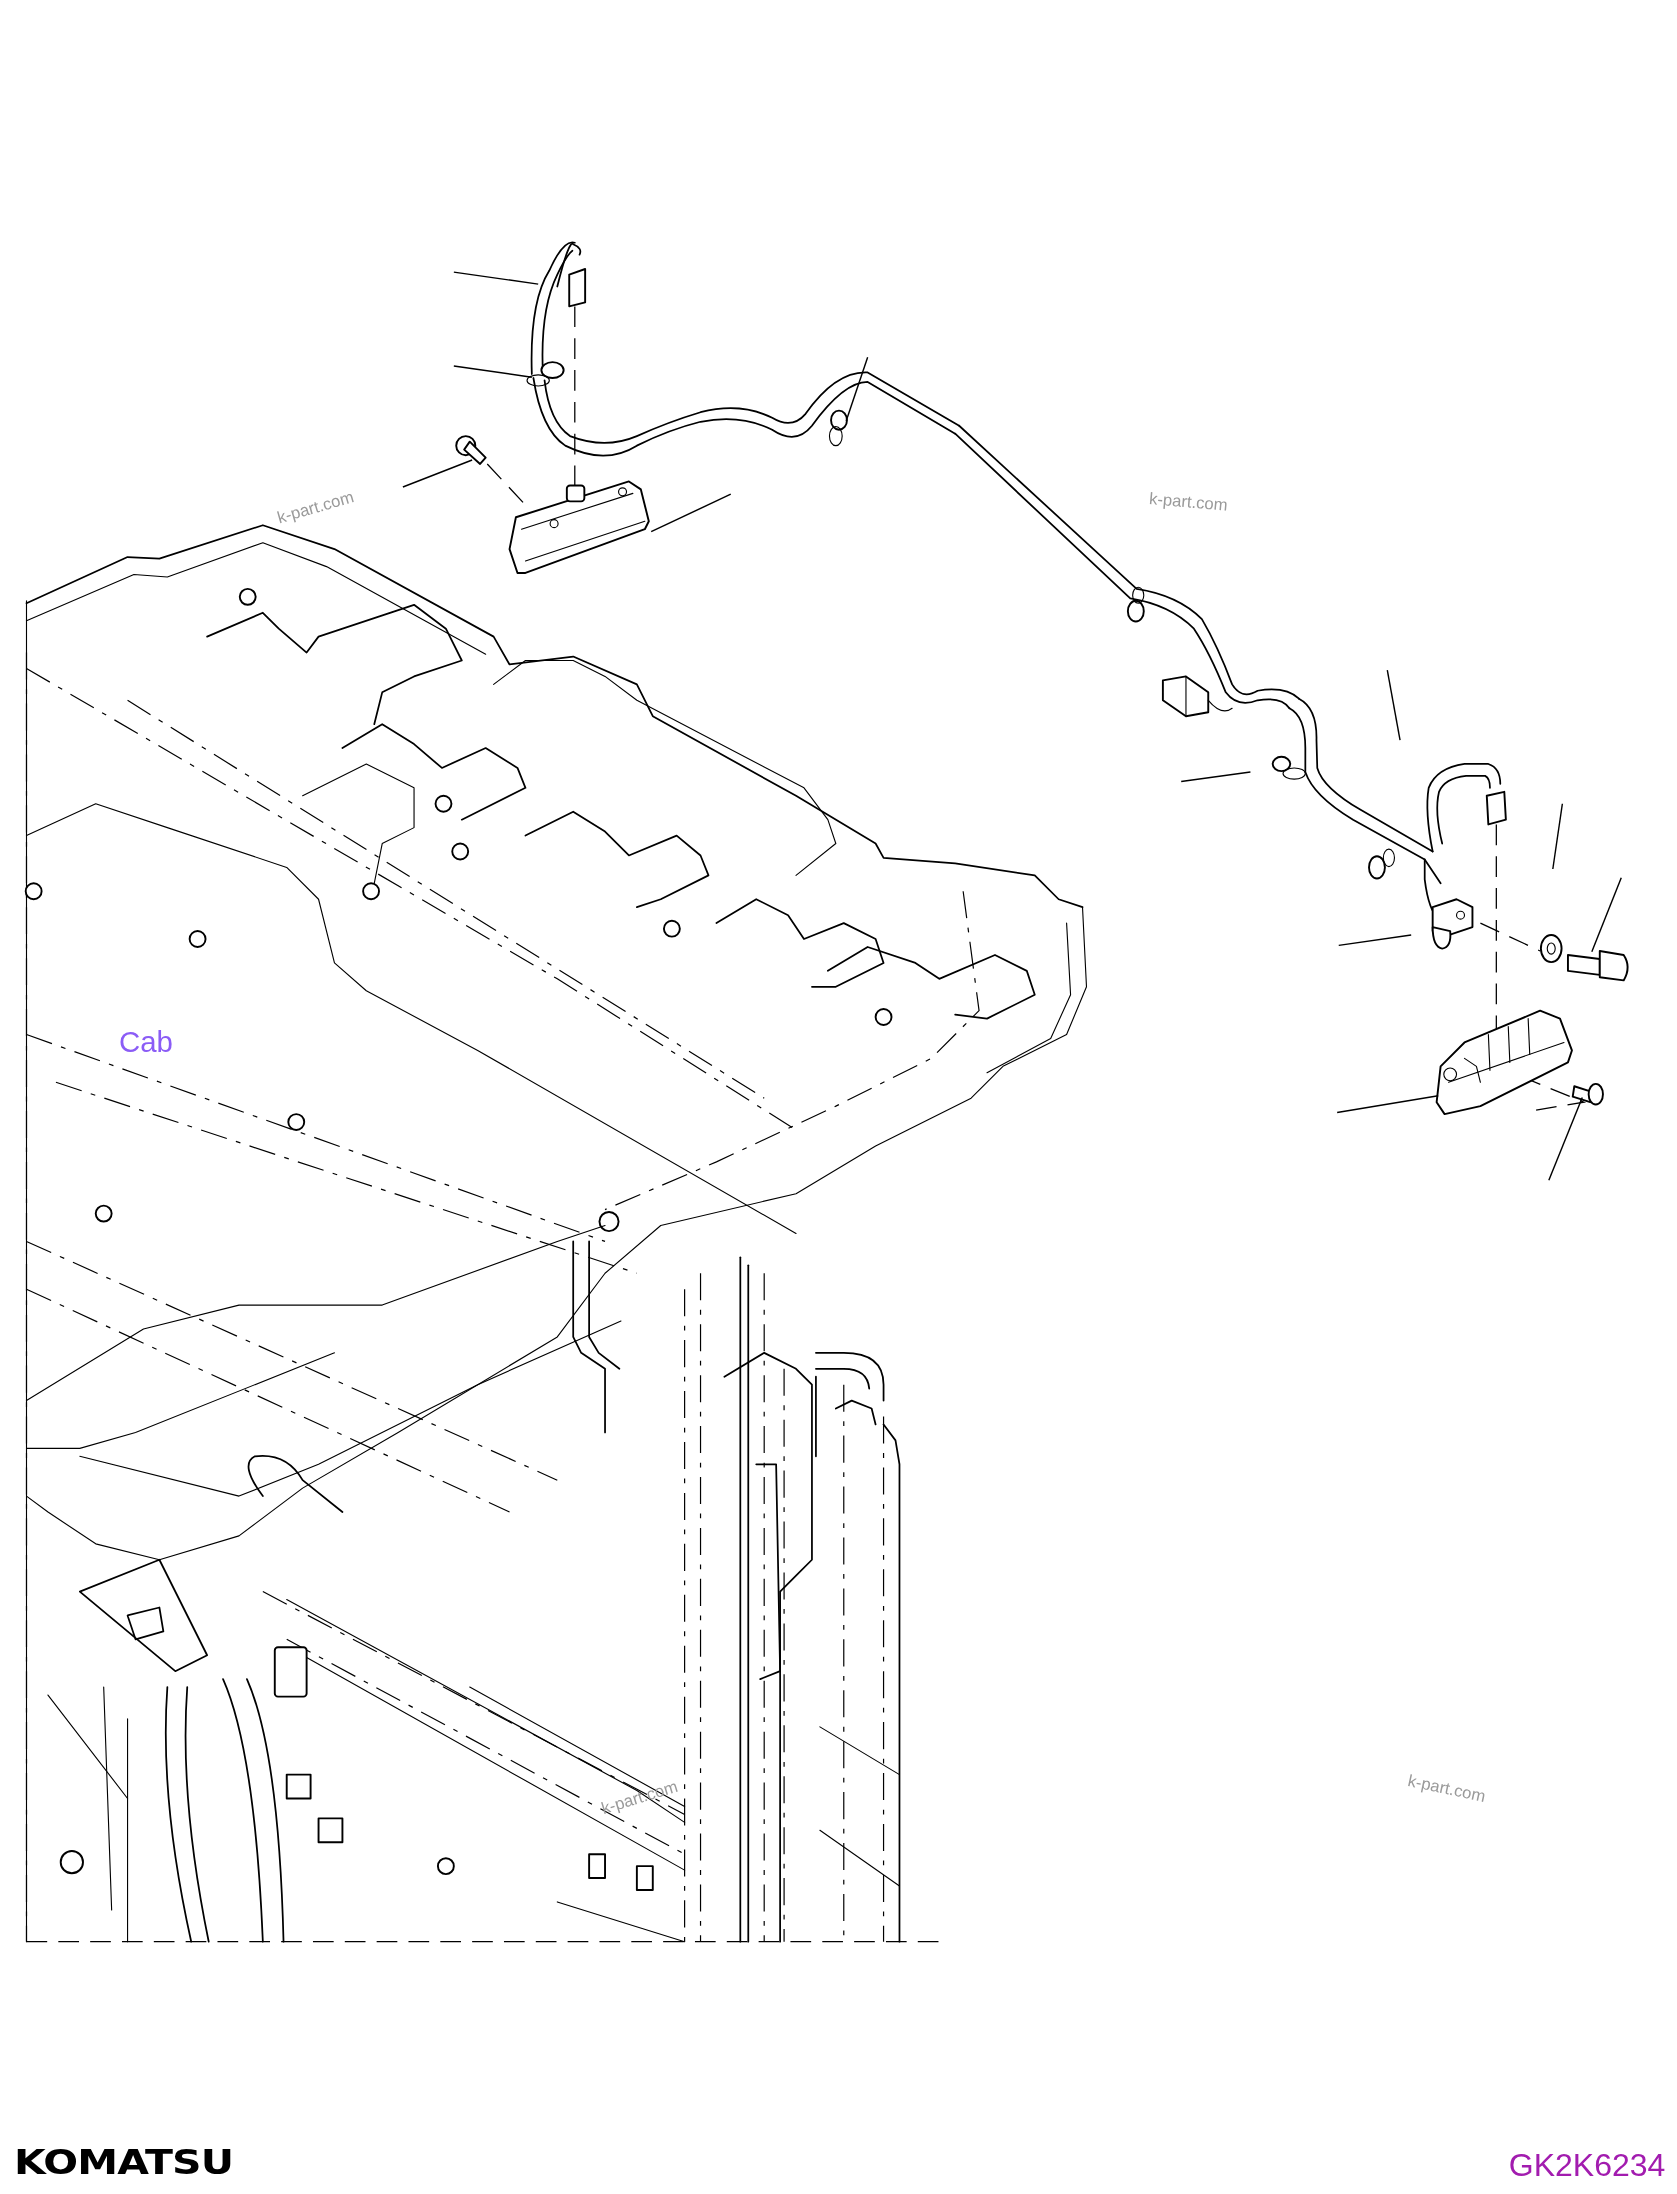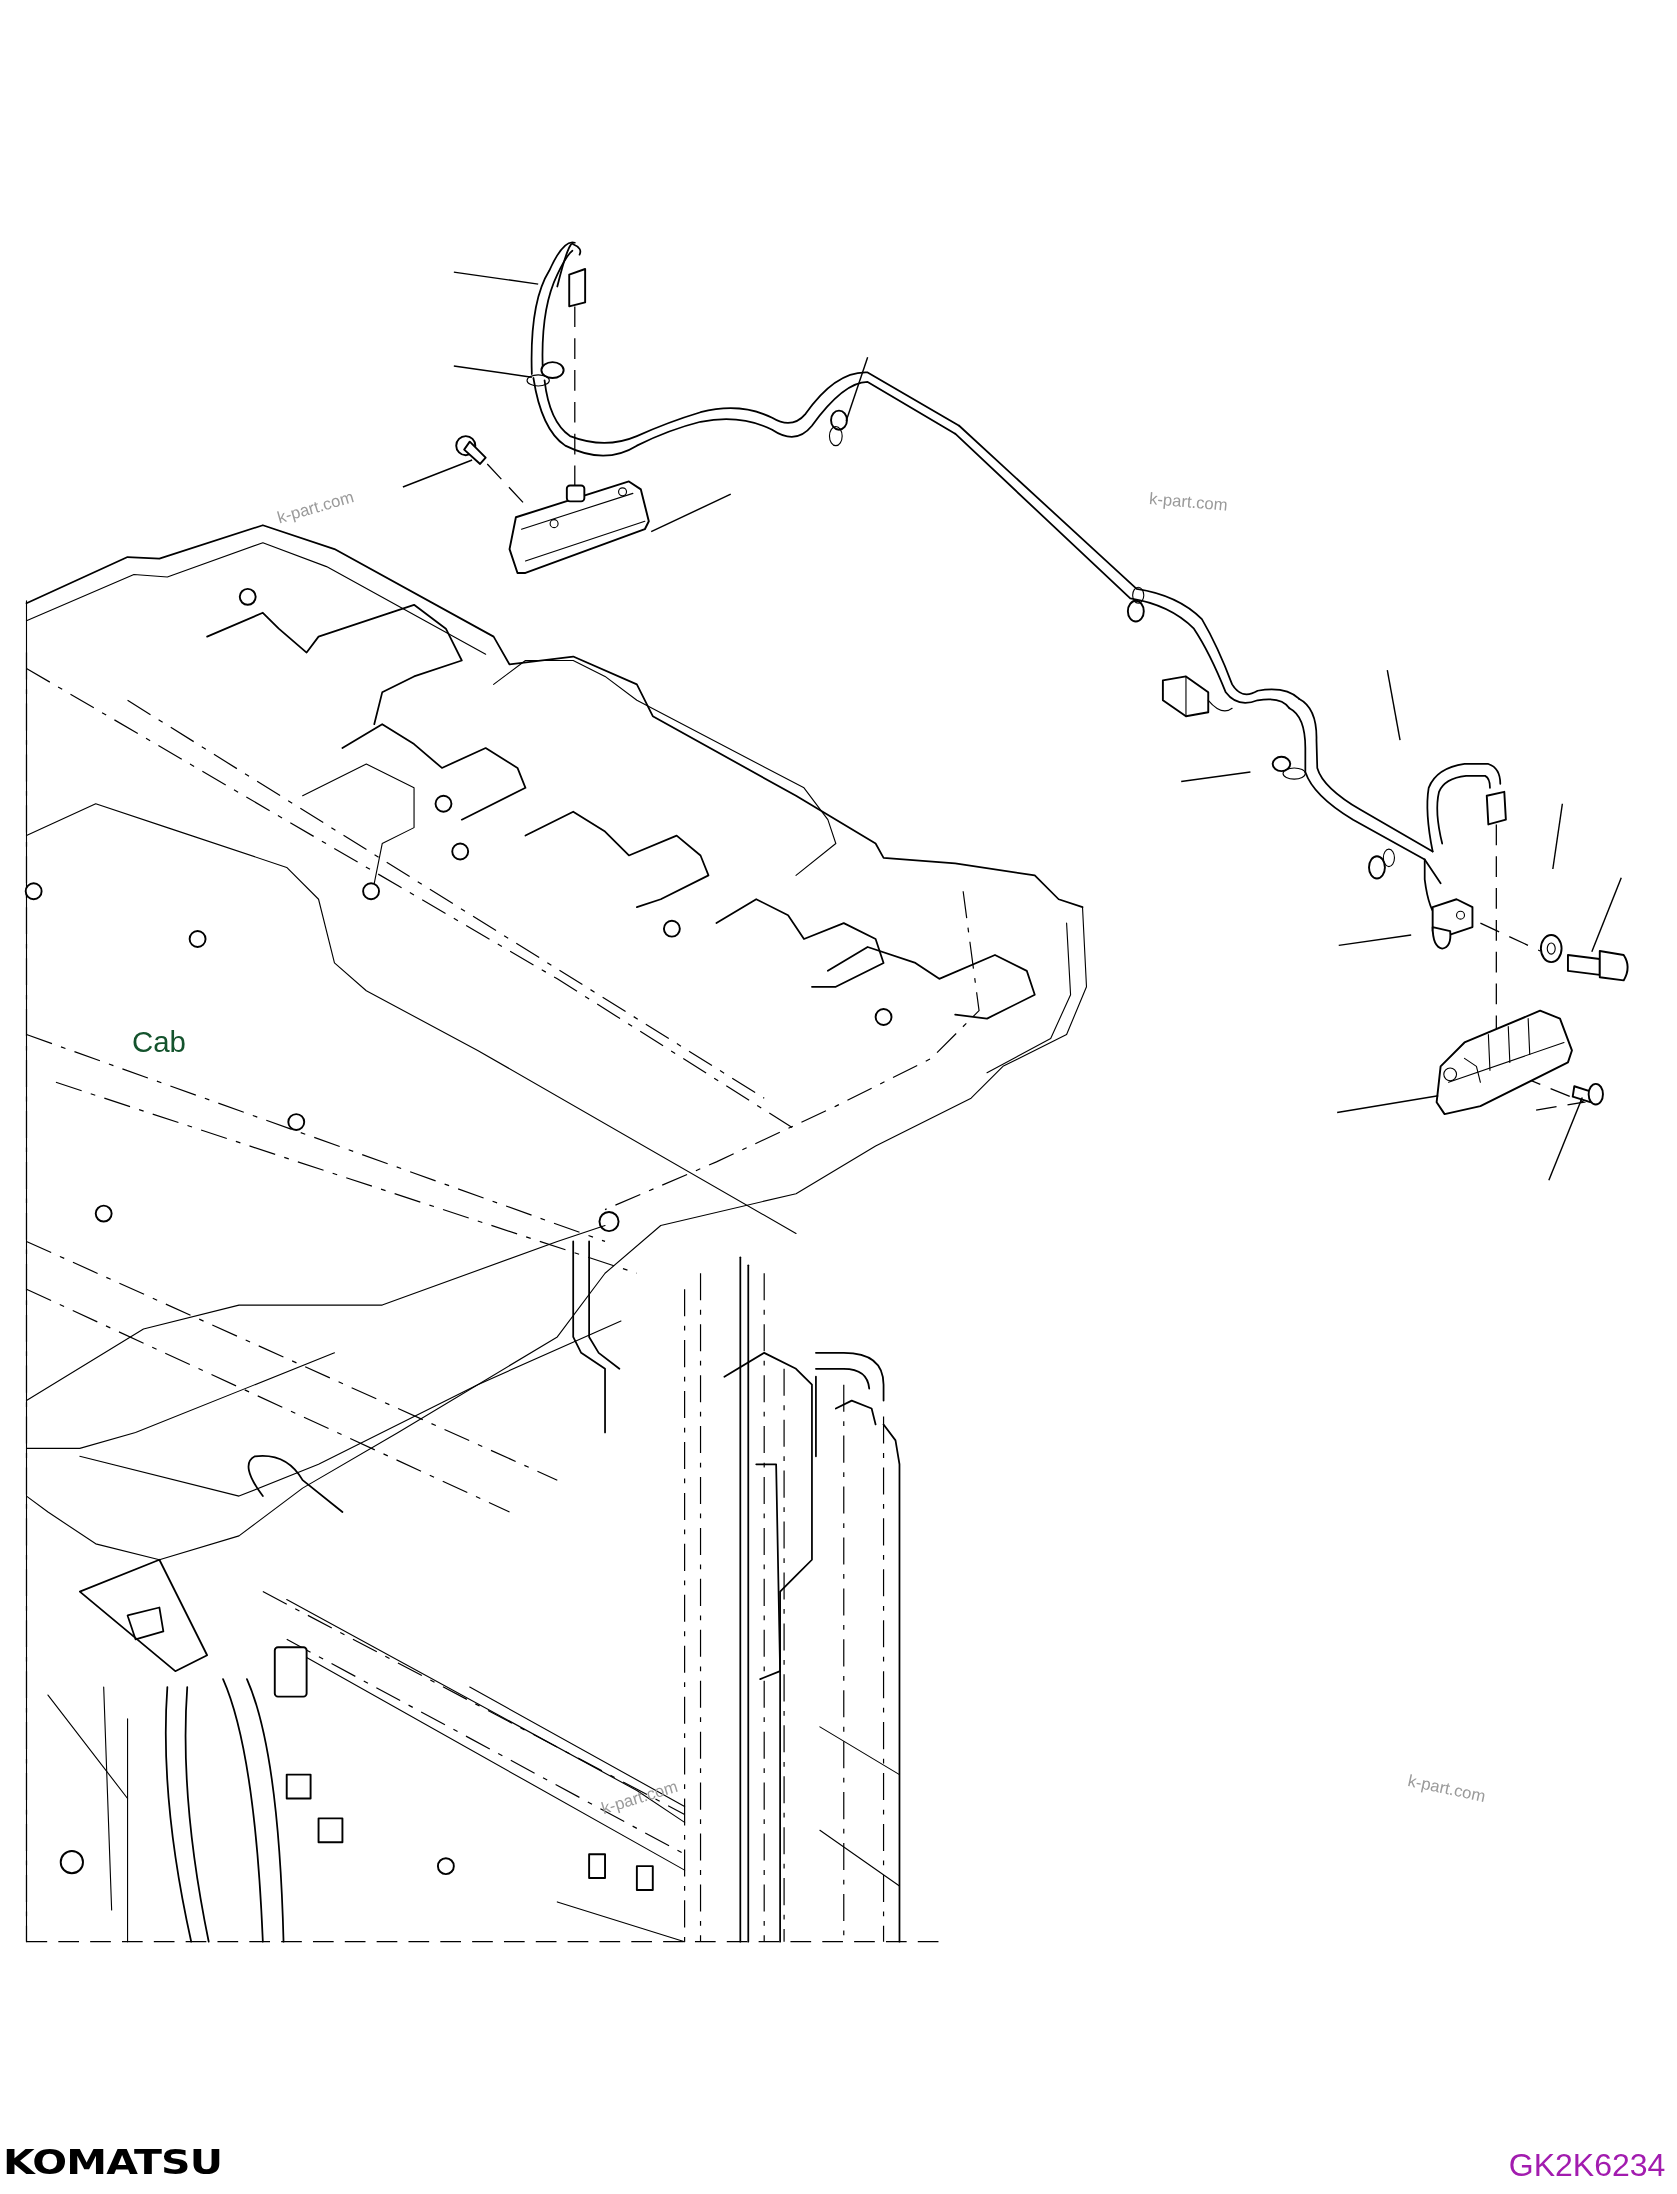--- a/index.html
+++ b/index.html
@@ -6,22 +6,22 @@
   body { width: 1678px; height: 2194px; position: relative; overflow: hidden;
          font-family: "Liberation Sans", sans-serif; }
   #stage { position: absolute; left: 0; top: 0; width: 1678px; height: 2194px; }
   svg { position: absolute; left: 0; top: 0; }
   .ln { fill: none; stroke: #000; stroke-width: 2.2; stroke-linecap: round; stroke-linejoin: round; }
   .thin { fill: none; stroke: #000; stroke-width: 1.4; stroke-linecap: round; stroke-linejoin: round; }
   .dash { fill: none; stroke: #000; stroke-width: 1.6; stroke-dasharray: 26 14; }
   .hid { fill: none; stroke: #000; stroke-width: 1.5; stroke-dasharray: 34 12 6 12; }
   .ldr { fill: none; stroke: #000; stroke-width: 1.8; }
   .part { fill: #fff; stroke: #000; stroke-width: 2.4; stroke-linejoin: round; }
-  .label-cab { position: absolute; left: 119px; top: 1025px; font-size: 29.4px; color: #14532d; margin-left: 13px; }
-  .brand { position: absolute; left: 3px; top: 2139px; }
+  .label-cab { position: absolute; left: 119px; top: 1025px; font-size: 29.4px; color: #8b5cf6; }
+  .brand { position: absolute; left: 14px; top: 2139px; }
   .brand span { font-family: "DejaVu Sans", sans-serif; font-weight: 900; font-size: 41px;
                 letter-spacing: -0.8px; color: #000; transform: scaleY(0.82); display: inline-block; }
   .drawno { position: absolute; right: 12.7px; top: 2147px; font-size: 32px; color: #a21caf; }
   .wm { position: absolute; font-size: 16.7px; color: #9a9a9a; white-space: nowrap; }
 </style>
 </head>
 <body>
 
 <div id="stage">
 

